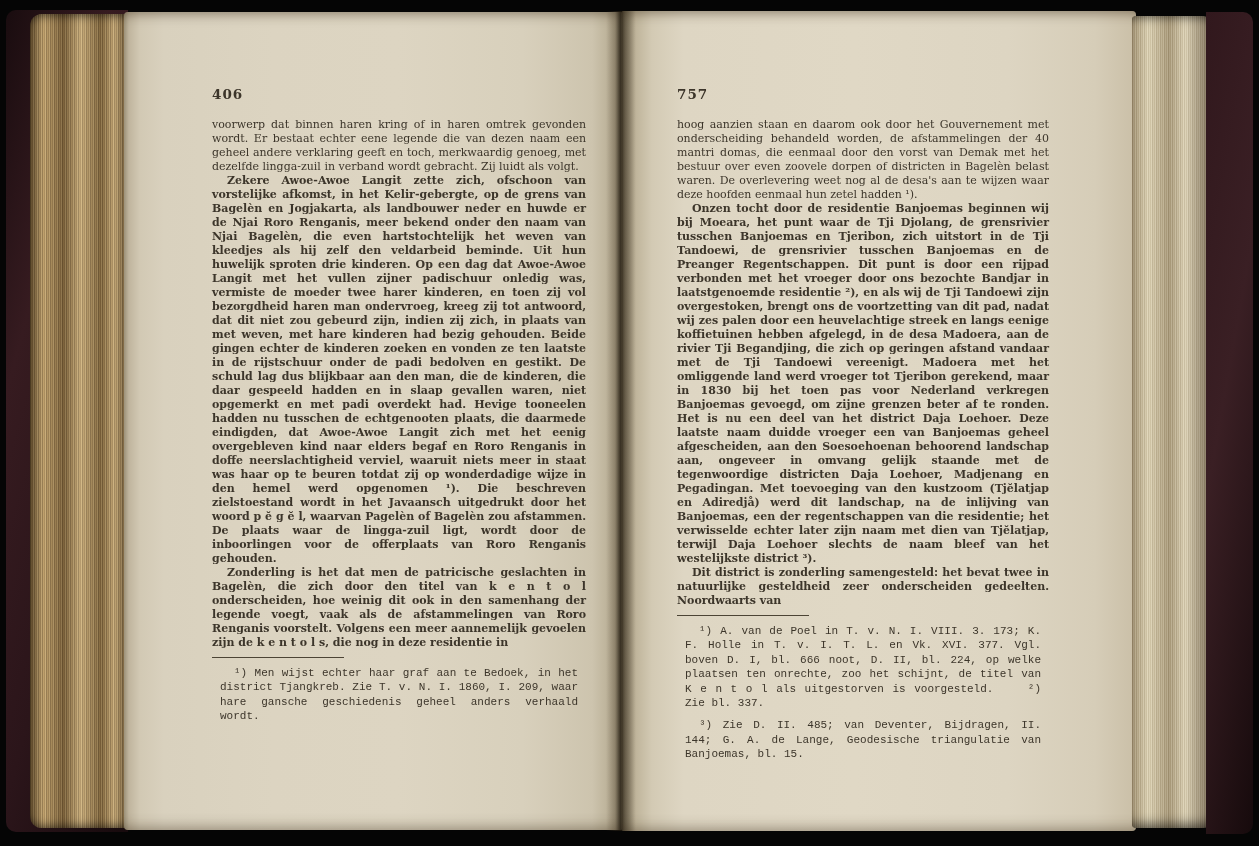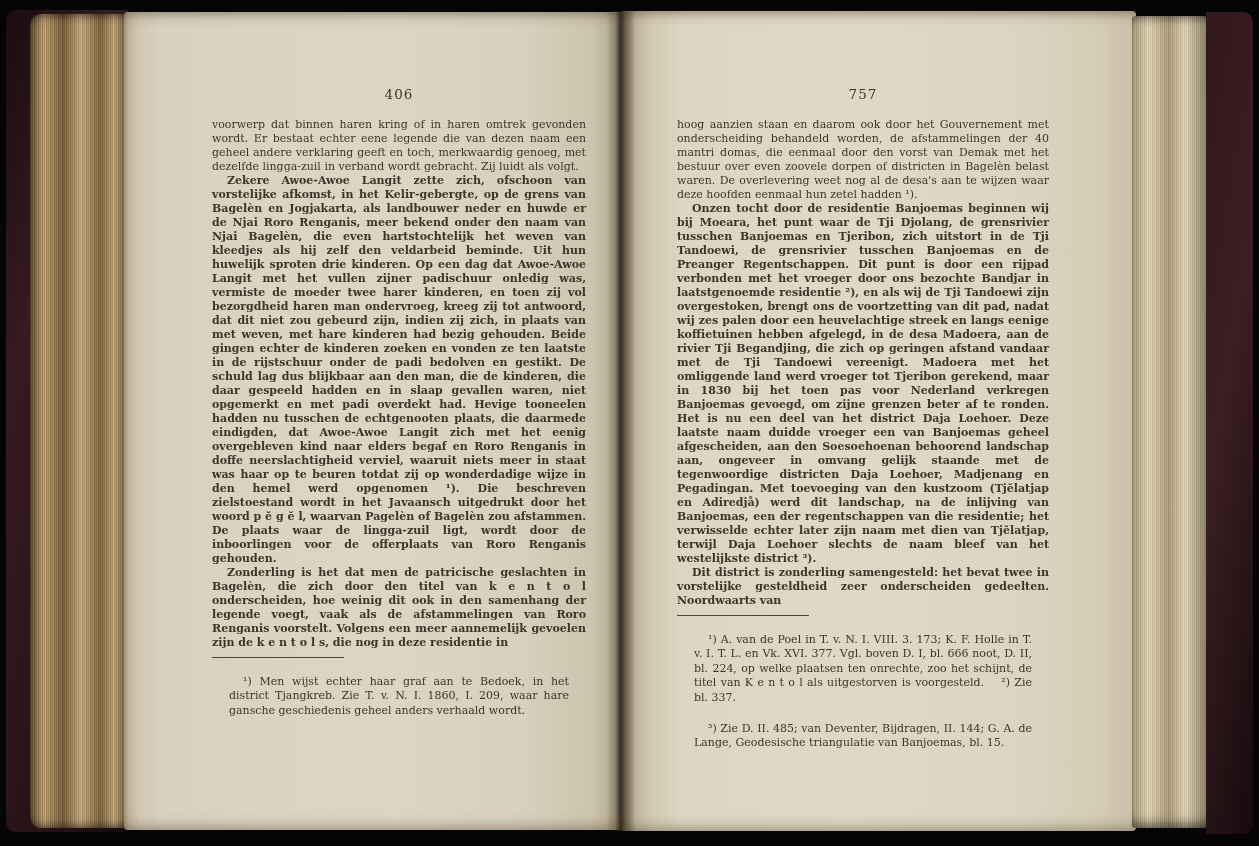--- a/index.html
+++ b/index.html
@@ -55,35 +55,35 @@
   .cover-right{
     position:absolute;left:1206px;top:12px;width:47px;height:822px;
     background:linear-gradient(100deg,#31181d 0%,#3a1f24 45%,#160a0c 100%);
     border-radius:0 10px 10px 0;
   }
   
   .text-block{position:absolute;color:#3c352a;}
   .text-left{left:212px;top:86px;width:374px;}
   .text-right{left:677px;top:86px;width:372px;}
   .pagenum{
-    text-align:center;font-size:13.5px;font-weight:normal;letter-spacing:1px;
+    text-align:left;font-size:13.5px;font-weight:bold;letter-spacing:1px;
     margin:0 0 16px 0;
   }
   p.body{
     margin:0;font-size:11px;line-height:14px;
     text-align:justify;text-justify:inter-word;
   }
   p.ind{text-indent:15px;font-weight:bold;}
   .fnrule{
     width:132px;height:0;border:0;border-top:1px solid #4c4435;
     margin:7px 0 6px 0;
   }
   p.footnote{
-    margin:17px;font-size:11px;line-height:14.4px;
-    text-align:justify;text-justify:inter-word;text-indent:14px;
+    margin:8px;font-size:11px;line-height:14.4px;
+    text-align:justify;text-justify:inter-word;text-indent:14px;font-family:Liberation Mono, monospace;
   }
 </style>
 </head>
 <body>
 
 <div class="cover-left"></div>
 <div class="edge-left"></div>
 <div class="page-left"></div>
 <div class="page-right"></div>
 <div class="gutter"></div>
@@ -96,17 +96,17 @@
   <p class="body ind">Zekere Awoe-Awoe Langit zette zich, ofschoon van vorstelijke afkomst, in het Kelir-gebergte, op de grens van Bagelèn en Jogjakarta, als landbouwer neder en huwde er de Njai Roro Renganis, meer bekend onder den naam van Njai Bagelèn, die even hartstochtelijk het weven van kleedjes als hij zelf den veldarbeid beminde. Uit hun huwelijk sproten drie kinderen. Op een dag dat Awoe-Awoe Langit met het vullen zijner padischuur onledig was, vermiste de moeder twee harer kinderen, en toen zij vol bezorgdheid haren man ondervroeg, kreeg zij tot antwoord, dat dit niet zou gebeurd zijn, indien zij zich, in plaats van met weven, met hare kinderen had bezig gehouden. Beide gingen echter de kinderen zoeken en vonden ze ten laatste in de rijstschuur onder de padi bedolven en gestikt. De schuld lag dus blijkbaar aan den man, die de kinderen, die daar gespeeld hadden en in slaap gevallen waren, niet opgemerkt en met padi overdekt had. Hevige tooneelen hadden nu tusschen de echtgenooten plaats, die daarmede eindigden, dat Awoe-Awoe Langit zich met het eenig overgebleven kind naar elders begaf en Roro Renganis in doffe neerslachtigheid verviel, waaruit niets meer in staat was haar op te beuren totdat zij op wonderdadige wijze in den hemel werd opgenomen ¹). Die beschreven zielstoestand wordt in het Javaansch uitgedrukt door het woord p ĕ g ĕ l, waarvan Pagelèn of Bagelèn zou afstammen. De plaats waar de lingga-zuil ligt, wordt door de inboorlingen voor de offerplaats van Roro Renganis gehouden.</p>
   <p class="body ind">Zonderling is het dat men de patricische geslachten in Bagelèn, die zich door den titel van k e n t o l onderscheiden, hoe weinig dit ook in den samenhang der legende voegt, vaak als de afstammelingen van Roro Renganis voorstelt. Volgens een meer aannemelijk gevoelen zijn de k e n t o l s, die nog in deze residentie in</p>
   <div class="fnrule"></div>
   <p class="footnote">¹) Men wijst echter haar graf aan te Bedoek, in het district Tjangkreb. Zie T. v. N. I. 1860, I. 209, waar hare gansche geschiedenis geheel anders verhaald wordt.</p>
 </div>
 
 <div class="text-block text-right">
   <div class="pagenum">757</div>
   <p class="body">hoog aanzien staan en daarom ook door het Gouvernement met onderscheiding behandeld worden, de afstammelingen der 40 mantri domas, die eenmaal door den vorst van Demak met het bestuur over even zoovele dorpen of districten in Bagelèn belast waren. De overlevering weet nog al de desa's aan te wijzen waar deze hoofden eenmaal hun zetel hadden ¹).</p>
   <p class="body ind">Onzen tocht door de residentie Banjoemas beginnen wij bij Moeara, het punt waar de Tji Djolang, de grensrivier tusschen Banjoemas en Tjeribon, zich uitstort in de Tji Tandoewi, de grensrivier tusschen Banjoemas en de Preanger Regentschappen. Dit punt is door een rijpad verbonden met het vroeger door ons bezochte Bandjar in laatstgenoemde residentie ²), en als wij de Tji Tandoewi zijn overgestoken, brengt ons de voortzetting van dit pad, nadat wij zes palen door een heuvelachtige streek en langs eenige koffietuinen hebben afgelegd, in de desa Madoera, aan de rivier Tji Begandjing, die zich op geringen afstand vandaar met de Tji Tandoewi vereenigt. Madoera met het omliggende land werd vroeger tot Tjeribon gerekend, maar in 1830 bij het toen pas voor Nederland verkregen Banjoemas gevoegd, om zijne grenzen beter af te ronden. Het is nu een deel van het district Daja Loehoer. Deze laatste naam duidde vroeger een van Banjoemas geheel afgescheiden, aan den Soesoehoenan behoorend landschap aan, ongeveer in omvang gelijk staande met de tegenwoordige districten Daja Loehoer, Madjenang en Pegadingan. Met toevoeging van den kustzoom (Tjĕlatjap en Adiredjå) werd dit landschap, na de inlijving van Banjoemas, een der regentschappen van die residentie; het verwisselde echter later zijn naam met dien van Tjĕlatjap, terwijl Daja Loehoer slechts de naam bleef van het westelijkste district ³).</p>
-  <p class="body ind">Dit district is zonderling samengesteld: het bevat twee in vorstelijke gesteldheid zeer onderscheiden gedeelten. Noordwaarts van</p>
+  <p class="body ind">Dit district is zonderling samengesteld: het bevat twee in natuurlijke gesteldheid zeer onderscheiden gedeelten. Noordwaarts van</p>
   <div class="fnrule"></div>
   <p class="footnote">¹) A. van de Poel in T. v. N. I. VIII. 3. 173; K. F. Holle in T. v. I. T. L. en Vk. XVI. 377. Vgl. boven D. I, bl. 666 noot, D. II, bl. 224, op welke plaatsen ten onrechte, zoo het schijnt, de titel van K e n t o l als uitgestorven is voorgesteld.&nbsp;&nbsp;&nbsp;&nbsp;²) Zie bl. 337.</p>
   <p class="footnote">³) Zie D. II. 485; van Deventer, Bijdragen, II. 144; G. A. de Lange, Geodesische triangulatie van Banjoemas, bl. 15.</p>
 </div>
 
 </body></html>

